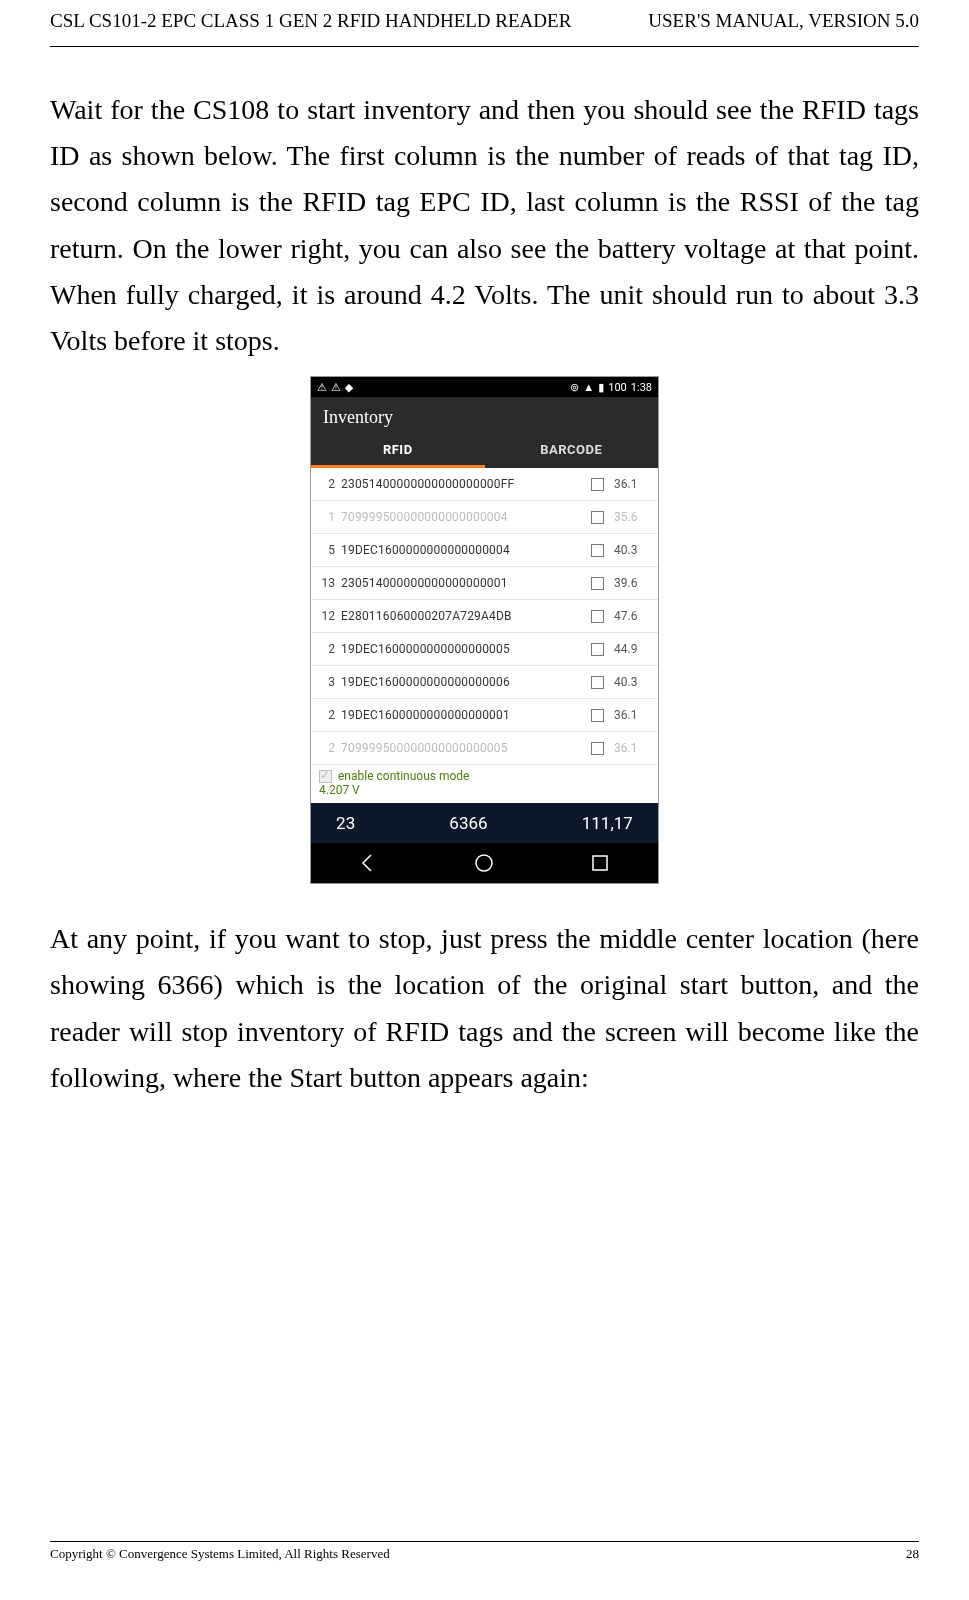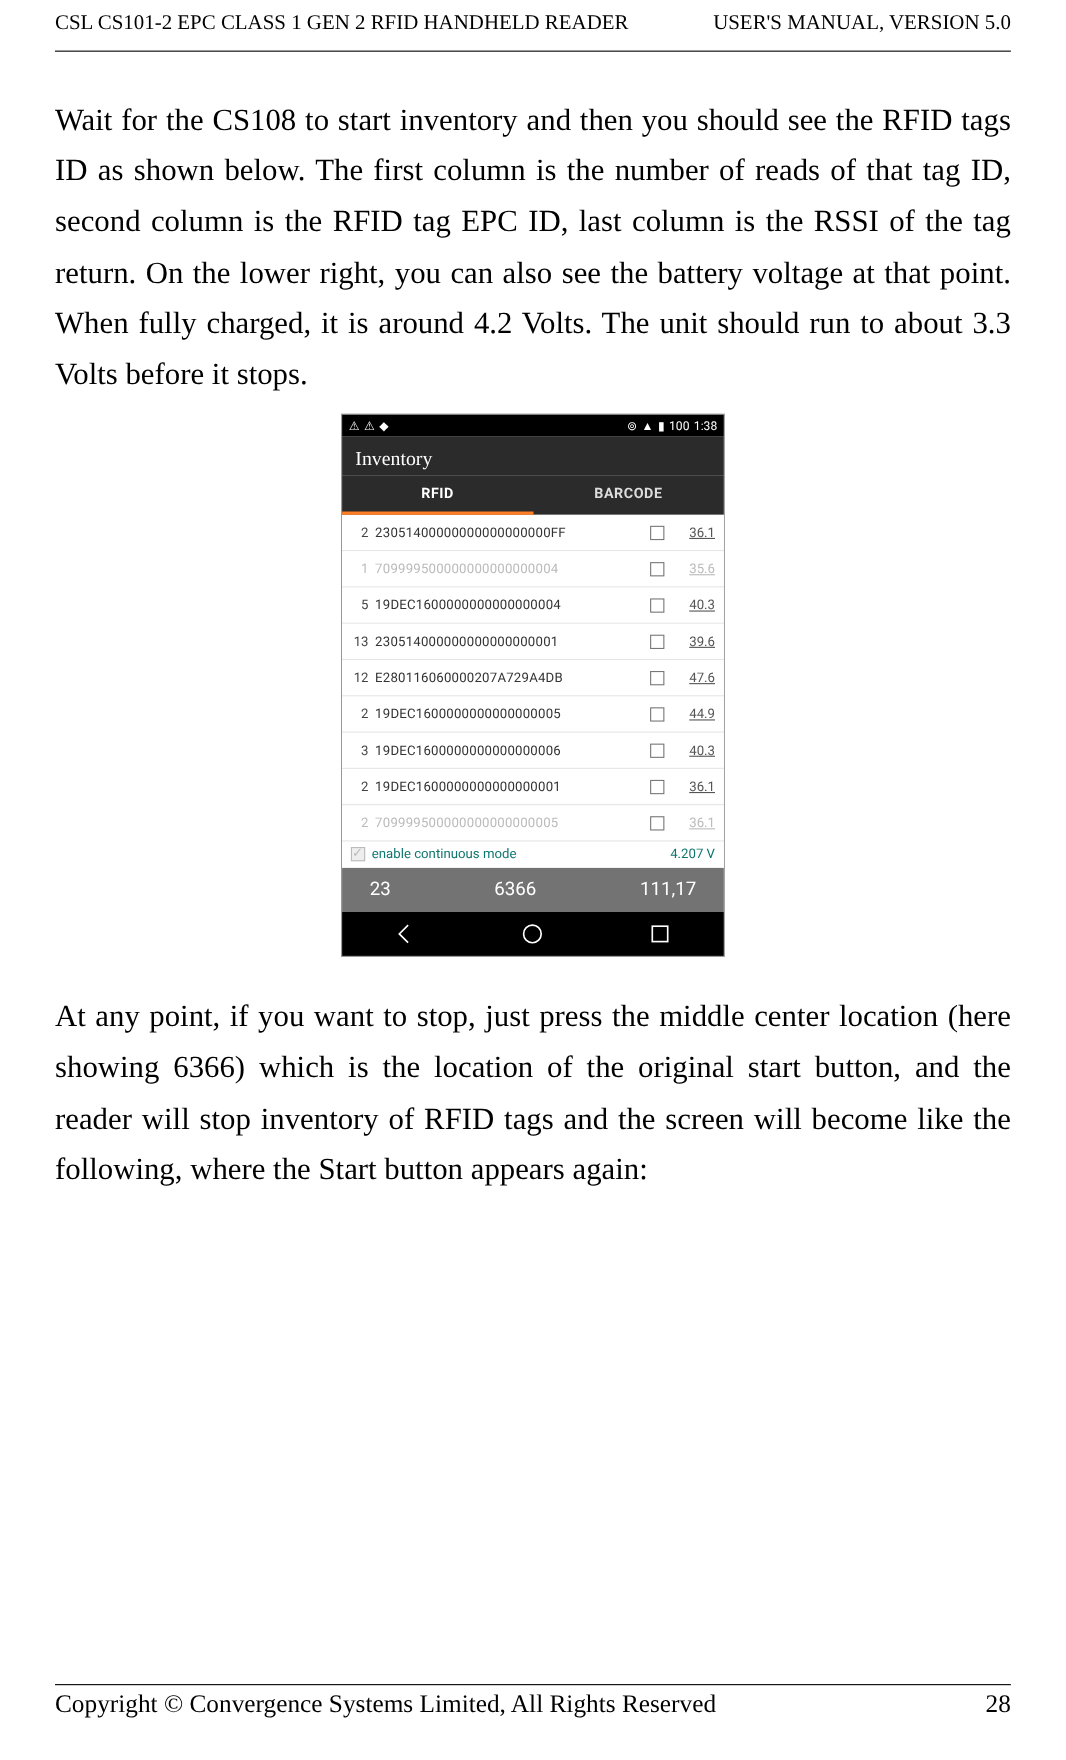--- a/index.html
+++ b/index.html
@@ -80,57 +80,58 @@
       align-items: center;
       border-bottom: 1px solid #e5e5e5;
       padding: 6px 8px;
       height: 33px;
     }
     .row .count { width: 22px; text-align: right; padding-right: 6px; color: #444; }
     .row .epc   { flex: 1; color: #333; letter-spacing: .2px; }
     .row .cb {
       width: 13px; height: 13px; border: 1.5px solid #777; margin: 0 10px;
     }
-    .row .rssi { width: 36px; text-align: right; color: #555; text-decoration: underline; }
+    .row .rssi { width: 36px; text-align: left; color: #555; }
     .row.dim .epc, .row.dim .rssi, .row.dim .count { color: #bbb; }
     .cont-row {
       display: flex; align-items: flex-start; justify-content: space-between;
       padding: 4px 8px 6px 8px;
-      color: #0f766e;
+      color: #4d7c0f;
+      flex-direction: column;
     }
     .cont-row .left { display: flex; align-items: center; gap: 6px; }
     .cont-cb {
       width: 13px; height: 13px; border: 1.5px solid #bbb; background:#eee; position:relative;
     }
     .cont-cb::after {
       content: "✓"; position:absolute; top:-3px; left:0; font-size:12px; color:#bbb;
     }
     .blackbar {
-      background: #737373; color: #fff;
+      background: #0f172a; color: #fff;
       display: flex; justify-content: space-around;
       padding: 10px 0;
       font-size: 17px;
       gap: 44px;
     }
     .navbar {
       background: #000; height: 40px;
       display: flex; justify-content: space-around; align-items: center;
     }
     .navbtn { width: 24px; height: 24px; }
     .nav-back svg, .nav-home svg, .nav-recent svg { stroke:#fff; fill:none; stroke-width:1.5; }
     
     .footer {
       position: absolute;
       bottom: 38px;
       left: 50px; right: 50px;
       border-top: 1.5px solid #000;
       padding-top: 4px;
       display: flex;
       justify-content: space-between;
-      font-size: 23px;
+      font-size: 13px;
     }
   </style>
 </head>
 <body>
 
 <div class="header-row">
   <span>CSL CS101-2 EPC CLASS 1 GEN 2 RFID HANDHELD READER</span>
   <span>USER'S  MANUAL,  VERSION  5.0</span>
 </div>
 

